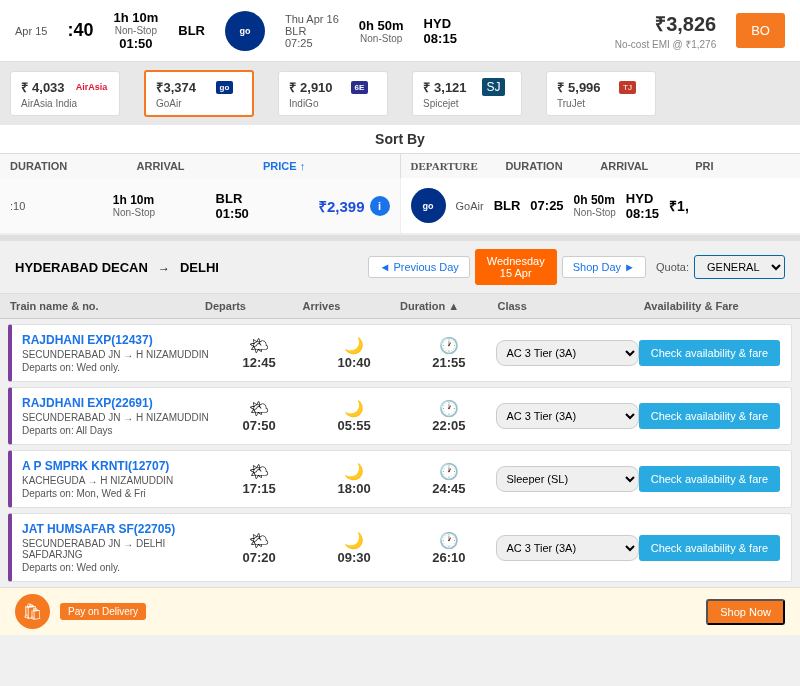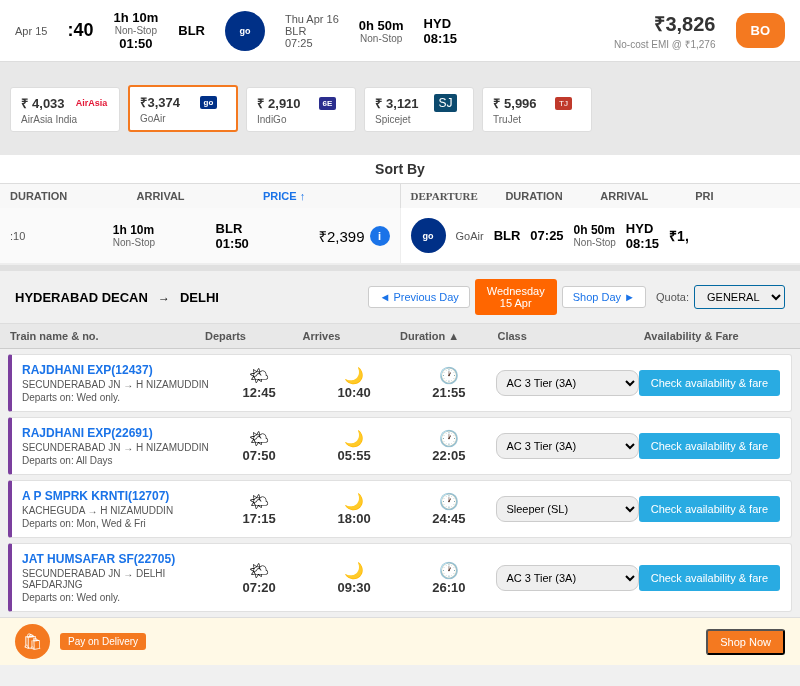--- a/index.html
+++ b/index.html
@@ -15,24 +15,24 @@
       gap: 20px;
     }
     .flight-top-bar .duration-info { text-align: center; }
     .flight-top-bar .duration-info .dur { font-size: 13px; font-weight: bold; }
     .flight-top-bar .duration-info .stop { font-size: 10px; color: #666; }
     .goair-logo { width: 40px; height: 40px; background: #003087; border-radius: 50%; display: flex; align-items: center; justify-content: center; color: white; font-size: 9px; font-weight: bold; }
 
     
     .price-filter-row {
       background: #e8e8e8;
-      padding: 23px 10px;
+      padding: 8px 10px;
       display: flex;
-      align-items: flex-end;
-      gap: 8px;
+      align-items: center;
+      gap: 24px;
       overflow: hidden;
     }
     .price-card {
       background: white;
       border: 1px solid #ddd;
       border-radius: 3px;
       padding: 6px 10px;
       display: flex;
       flex-direction: column;
       align-items: flex-start;
@@ -115,21 +115,21 @@
     .ad-bar {
       background: #fff9e6;
       padding: 6px 15px;
       display: flex;
       align-items: center;
       gap: 10px;
       border-top: 1px solid #ddd;
     }
     .ad-badge { background: #f47920; color: white; font-size: 10px; padding: 3px 8px; border-radius: 3px; }
     .shop-now-btn { background: #f47920; color: white; font-size: 11px; padding: 5px 12px; border-radius: 3px; margin-left: auto; }
-    .book-btn { background: #f47920; color: white; padding: 10px 15px; font-size: 13px; font-weight: bold; border: none; border-radius: 12px; cursor: pointer; }
+    .book-btn { background: #f47920; color: white; padding: 10px 15px; font-size: 13px; font-weight: normal; border: none; border-radius: 3px; cursor: pointer; }
     .info-icon { width: 20px; height: 20px; background: #1a73e8; border-radius: 50%; color: white; display: flex; align-items: center; justify-content: center; font-size: 11px; font-weight: bold; }
 
     .col-header { font-size: 11px; font-weight: bold; color: #555; text-transform: uppercase; }
   </style>
 </head>
 <body>
 
 <div class="flight-top-bar">
   <div style="font-size:11px;color:#555;">
     <span>Apr 15</span>
@@ -243,21 +243,21 @@
       <div style="flex:1;font-size:11px;color:#555;">:10</div>
       <div style="flex:1;">
         <div style="font-size:12px;font-weight:bold;">1h 10m</div>
         <div style="font-size:10px;color:#666;">Non-Stop</div>
       </div>
       <div style="flex:1;">
         <div style="font-size:13px;font-weight:bold;">BLR</div>
         <div style="font-size:13px;font-weight:bold;">01:50</div>
       </div>
       <div style="display:flex;align-items:center;gap:5px;">
-        <span style="font-size:15px;font-weight:normal;color:#000000;">₹2,399</span>
+        <span style="font-size:15px;font-weight:bold;color:#1d4ed8;">₹2,399</span>
         <div class="info-icon">i</div>
       </div>
     </div>
 
     <div style="flex:1;display:flex;align-items:center;padding:10px;gap:10px;">
       <div class="goair-logo" style="width:35px;height:35px;font-size:9px;">go</div>
       <div style="font-size:11px;color:#555;">GoAir</div>
       <div style="font-size:13px;font-weight:bold;">BLR</div>
       <div style="font-size:13px;font-weight:bold;">07:25</div>
       <div>

